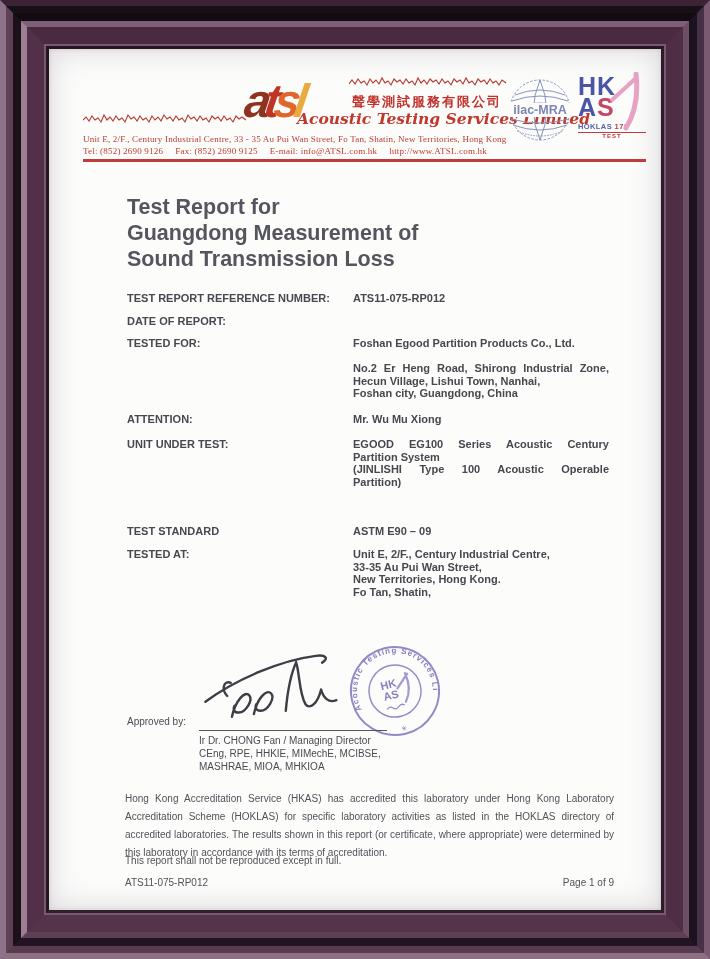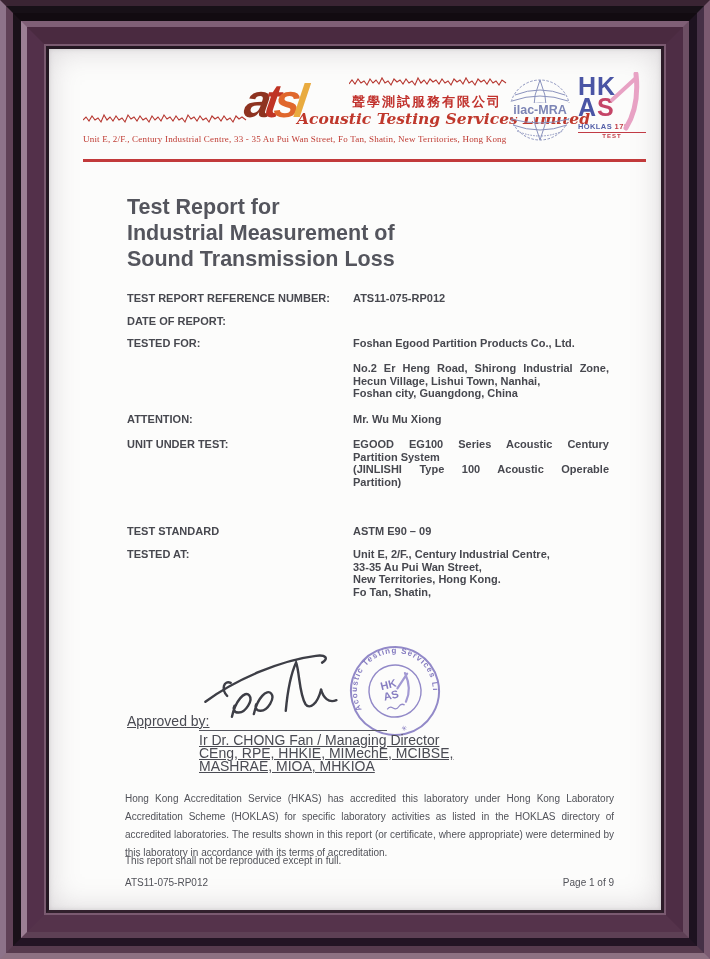--- a/index.html
+++ b/index.html
@@ -36,21 +36,21 @@
   .hkas-letters{color:#4a55a5;font-weight:bold;font-size:25px;line-height:21px;letter-spacing:1px;}
   .hkas-s{color:#c54567;}
   .hoklas{font-size:7.5px;font-weight:bold;color:#5560a8;letter-spacing:.4px;}
   .hoklas b{color:#c13b45;}
   .hoklas-test{font-size:6px;font-weight:bold;color:#c13b45;letter-spacing:1px;}
   
   .title{font-size:21.5px;font-weight:bold;color:#54555d;line-height:26px;}
   .lbl,.val{font-size:11px;font-weight:bold;color:#47484f;line-height:12.5px;}
   .val{width:256px;}
   .stretch{text-align:justify;text-align-last:justify;}
-  .plain{font-size:14px;color:#4a4b53;line-height:13px;text-decoration:underline;}
+  .plain{font-size:10px;color:#4a4b53;line-height:13px;}
   .foot{font-size:10px;color:#515259;line-height:18px;}
   .sigline{border-top:1.5px solid #55565e;}
   .row-between{display:flex;justify-content:space-between;}
 </style>
 </head>
 <body>
 
 <div class="canvas">
   <div class="f f1">
    <div class="f2">
@@ -71,20 +71,21 @@
 
       <svg class="abs" style="left:300px;top:27px" width="158" height="12" viewBox="0 0 158 12">
         <polyline fill="none" stroke="#b63730" stroke-width="1.1" points="0,8 3,4 6,8 9,3 12,7 15,5 18,9 21,3 24,7 27,4 30,8 33,2 36,7 39,5 42,9 45,3 48,6 51,4 54,8 57,3 60,7 63,5 66,9 69,2 72,7 75,4 78,8 81,3 84,6 87,4 90,8 93,3 96,7 99,5 102,9 105,3 108,6 111,4 114,8 117,2 120,7 123,5 126,9 129,3 132,6 135,4 138,8 141,3 144,7 147,5 150,9 153,4 157,7"></polyline>
       </svg>
 
       <div class="abs cjk" style="left:303px;top:44px">聲學測試服務有限公司</div>
 
       <div class="abs script-name" style="left:248px;top:60px">Acoustic Testing Services Limited</div>
 
       <div class="abs addr" style="left:34px;top:85px">Unit E, 2/F., Century Industrial Centre, 33 - 35 Au Pui Wan Street, Fo Tan, Shatin, New Territories, Hong Kong</div>
+      <div class="abs addr" style="left:34px;top:97px">Tel: (852) 2690 9126     Fax: (852) 2690 9125     E-mail: info@ATSL.com.hk     http://www.ATSL.com.hk</div>
 
       <div class="abs rule" style="left:34px;top:110px;width:563px"></div>
 
       <svg class="abs" style="left:458px;top:28px" width="66" height="66" viewBox="0 0 66 66">
         <g stroke="#8a92bd" fill="none" stroke-width="1">
           <circle cx="33" cy="33" r="30" stroke-dasharray="2.5,1.6"></circle>
           <path d="M8,18 Q33,8 58,18"></path>
           <path d="M5,24 Q33,14 61,24"></path>
           <path d="M4,30 Q33,22 62,30"></path>
           <path d="M4,42 Q33,50 62,42"></path>
@@ -103,21 +104,21 @@
         <svg class="abs" style="left:14px;top:-4px" width="54" height="62" viewBox="0 0 54 62">
           <path d="M44,2 C46,20 44,40 34,56" fill="none" stroke="#e8a2c4" stroke-width="5" stroke-linecap="round"></path>
           <path d="M20,28 L44,6" fill="none" stroke="#e8a2c4" stroke-width="4" stroke-linecap="round"></path>
         </svg>
         <div class="hoklas" style="margin-top:4px;border-bottom:1.5px solid #c13b45;padding-bottom:1px"><span>HOKLAS</span> <b>173</b></div>
         <div class="hoklas-test" style="text-align:center">TEST</div>
       </div>
 
       <div class="abs title" style="left:78px;top:145px">
         <div>Test Report for</div>
-        <div>Industrial Measurement of</div>
+        <div>Guangdong Measurement of</div>
         <div>Sound Transmission Loss</div>
       </div>
 
       <div class="abs lbl" style="left:78px;top:243px">TEST REPORT REFERENCE NUMBER:</div>
       <div class="abs val" style="left:304px;top:243px">ATS11-075-RP012</div>
 
       <div class="abs lbl" style="left:78px;top:266px">DATE OF REPORT:</div>
 
       <div class="abs lbl" style="left:78px;top:288px">TESTED FOR:</div>
       <div class="abs val" style="left:304px;top:288px">Foshan Egood Partition Products Co., Ltd.</div>

